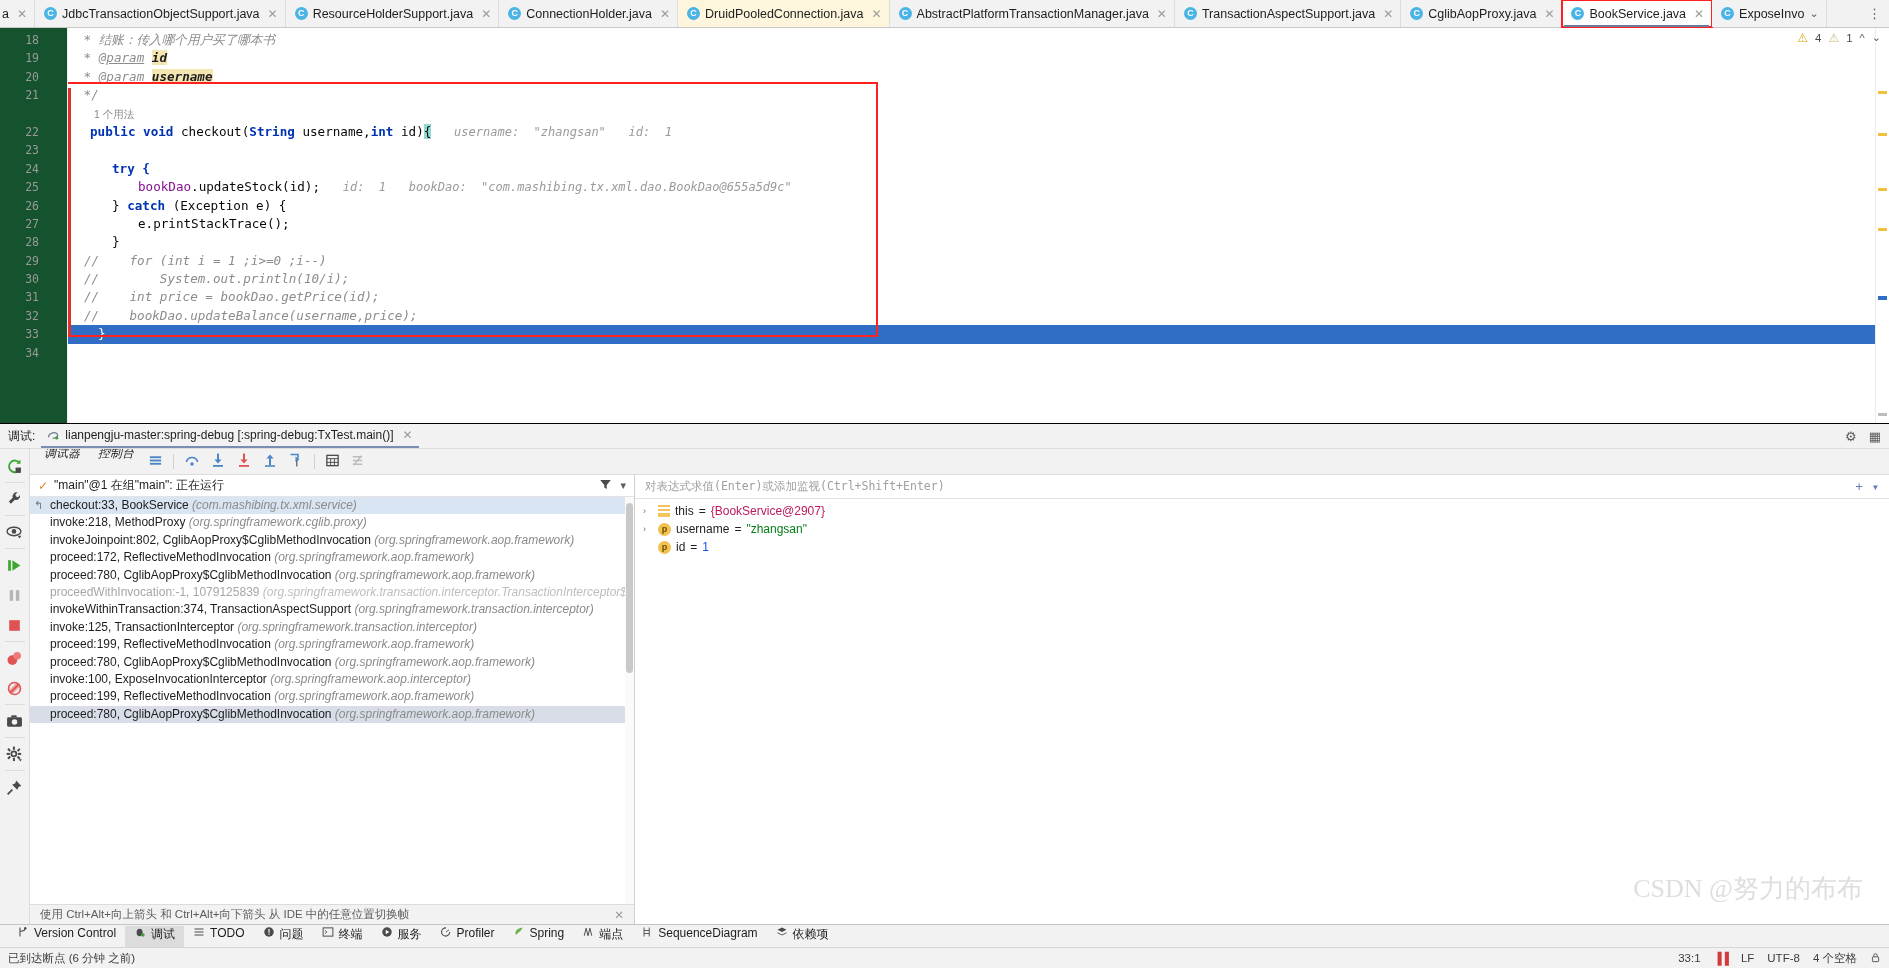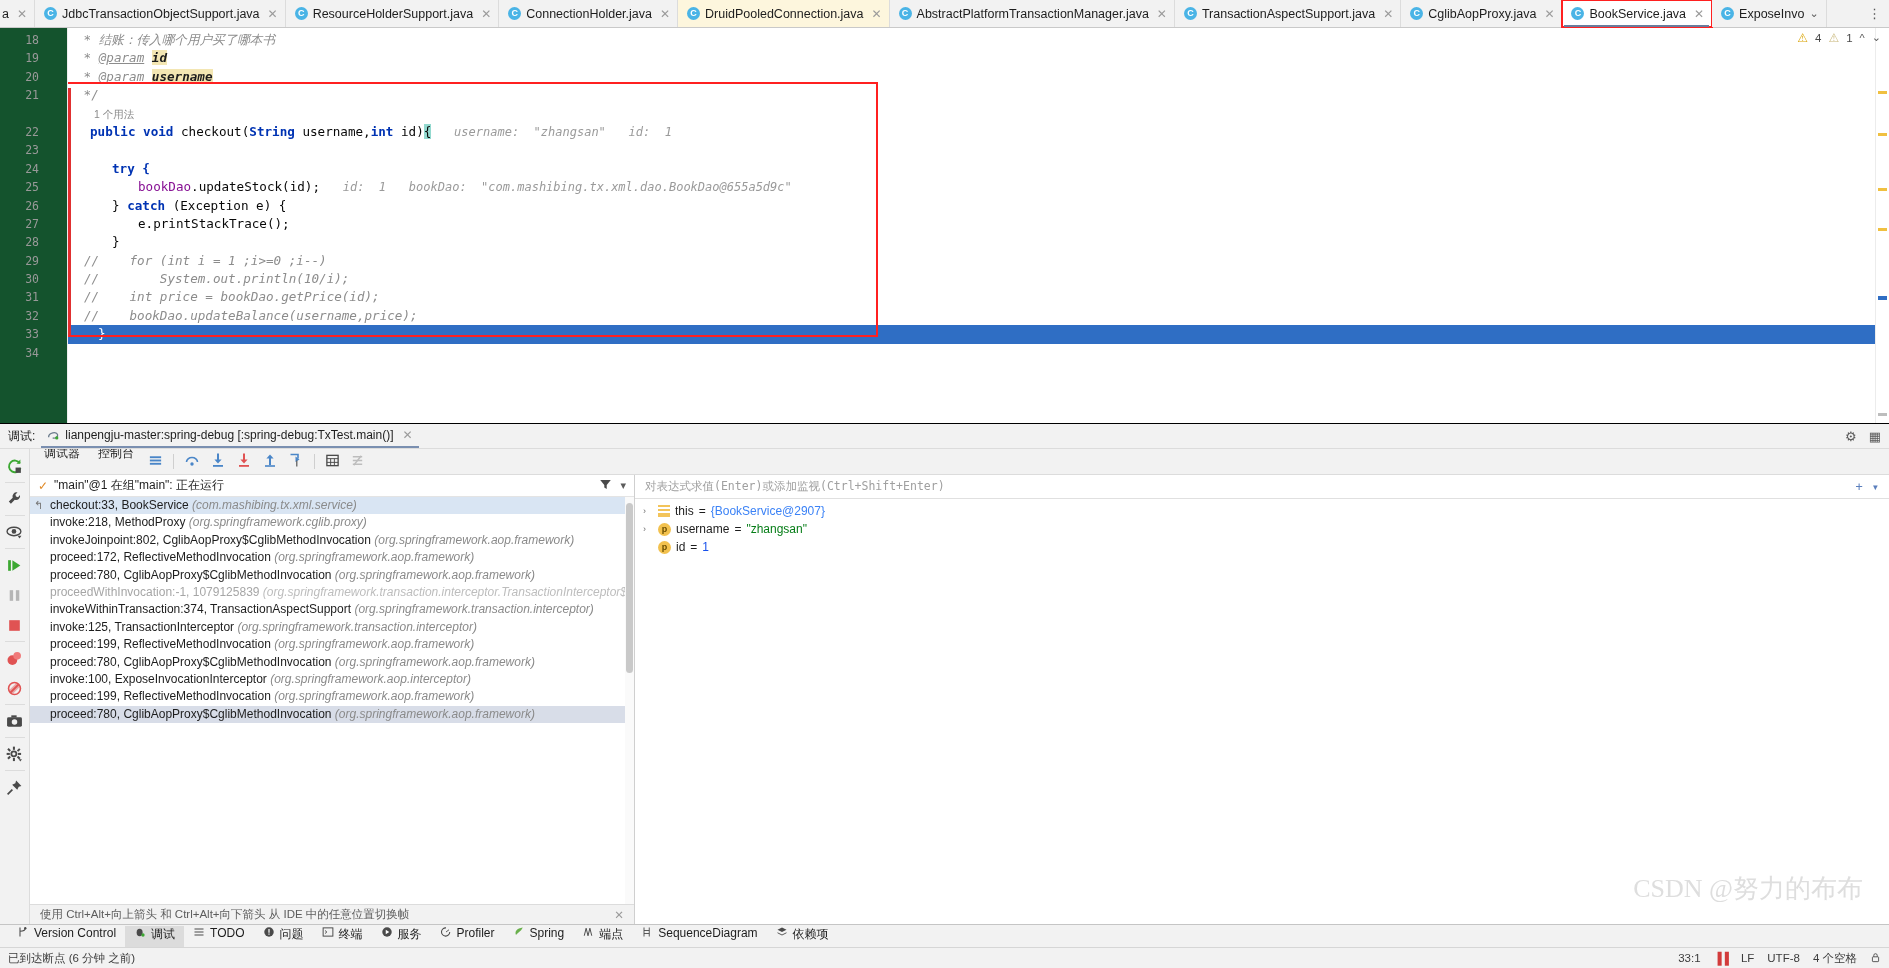--- a/index.html
+++ b/index.html
@@ -119,21 +119,21 @@
     display: flex; flex-direction: column; align-items: center; padding-top: 2px;
   }
   .dbg-ico { width: 28px; height: 30px; display: flex; align-items: center; justify-content: center; position: relative; }
   .dbg-sep { width: 20px; height: 1px; background: #dcdcdc; margin: 1px 0; }
 
   .dbg-main { flex: 1 1 auto; display: flex; flex-direction: column; min-width: 0; }
   .dbg-toolbar {
     height: 26px; display: flex; align-items: center; gap: 10px;
     padding: 0 10px; border-bottom: 1px solid #dcdcdc; background: #f2f2f2; font-size: 12px;
   }
-  .dbg-toolbar .ttab { padding: 0 4px; height: 42px; line-height: 25px; }
+  .dbg-toolbar .ttab { padding: 0 4px; height: 42px; line-height: 25px; font-style: italic; }
   .dbg-toolbar .ttab.sel { border-bottom: 2px solid #7a8fb0; font-weight: normal; }
   .tb-sep { width:1px; height:15px; background:#cfcfcf; }
 
   .dbg-split { flex: 1 1 auto; display: flex; min-height: 0; }
   .frames-pane { width: 605px; flex: 0 0 605px; display: flex; flex-direction: column; background:#fff; border-right: 1px solid #cfcfcf; min-height:0; }
   .thread-row {
     height: 22px; display: flex; align-items: center; gap: 6px;
     padding: 0 8px; background: #ffffff; border-bottom: 1px solid #e4e4e4; font-size: 12px;
   }
   .tick { color: #e08b2a; font-size: 12px; }
@@ -169,21 +169,21 @@
   .tri { width: 10px; color: #6b6b6b; font-size: 9px; }
   .badge-p {
     width: 13px; height: 13px; border-radius: 50%; background: #f2c14e; color: #6b4e00;
     font-size: 9px; line-height: 13px; text-align: center; font-weight: bold; flex:0 0 13px;
   }
   .badge-this {
     width: 12px; height: 12px; flex:0 0 12px; background: linear-gradient(#f3c45a 0 2px, transparent 2px 4px, #f3c45a 4px 6px, transparent 6px 8px, #f3c45a 8px 10px);
   }
   .vname { color: #1d1d1d; }
   .veq { color: #1d1d1d; }
-  .vobj { color: #3b82f6; }
+  .vobj { color: #be185d; }
   .vstr { color: #067d17; }
   .vnum { color: #1750eb; }
 
   
   .toolwin-bar {
     height: 23px; flex: 0 0 23px; display: flex; align-items: center; gap: 0;
     background: #f2f2f2; border-top: 1px solid #c5c5c5; padding-left: 8px; font-size: 12px;
   }
   .tw-item { display: flex; align-items: flex-start; gap: 5px; padding: 0 9px; height: 21px; color:#1d1d1d; }
   .tw-item.active { background: #dcdcdc; }

